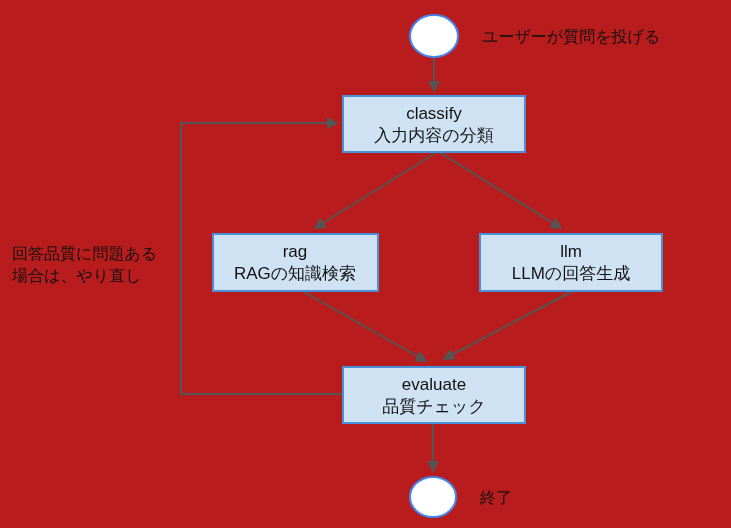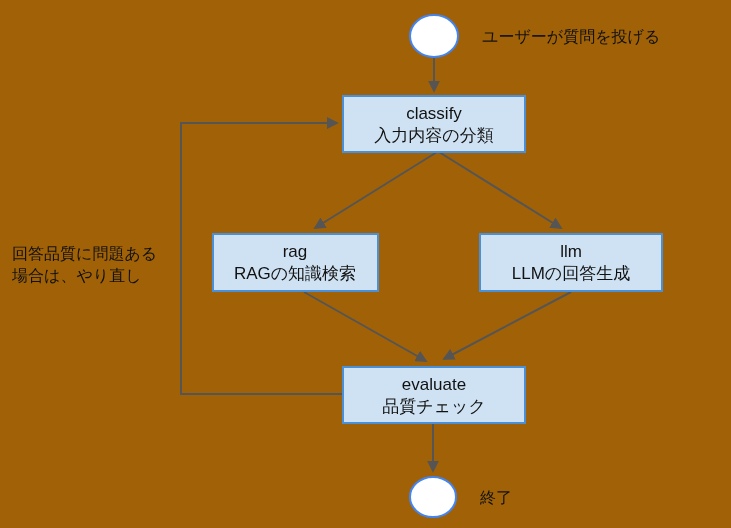--- a/index.html
+++ b/index.html
@@ -8,21 +8,21 @@
     background: #ffffff;
     width: 731px;
     height: 528px;
     overflow: hidden;
     font-family: "Liberation Sans", "DejaVu Sans", sans-serif;
   }
   .canvas {
     position: relative;
     width: 731px;
     height: 528px;
-    background: #a16207;
+    background: #b91c1c;
   }
   svg { display: block; }
   .node-box {
     fill: #cfe2f3;
     stroke: #4a90d9;
     stroke-width: 2;
   }
   .terminal {
     fill: #ffffff;
     stroke: #4285f4;

